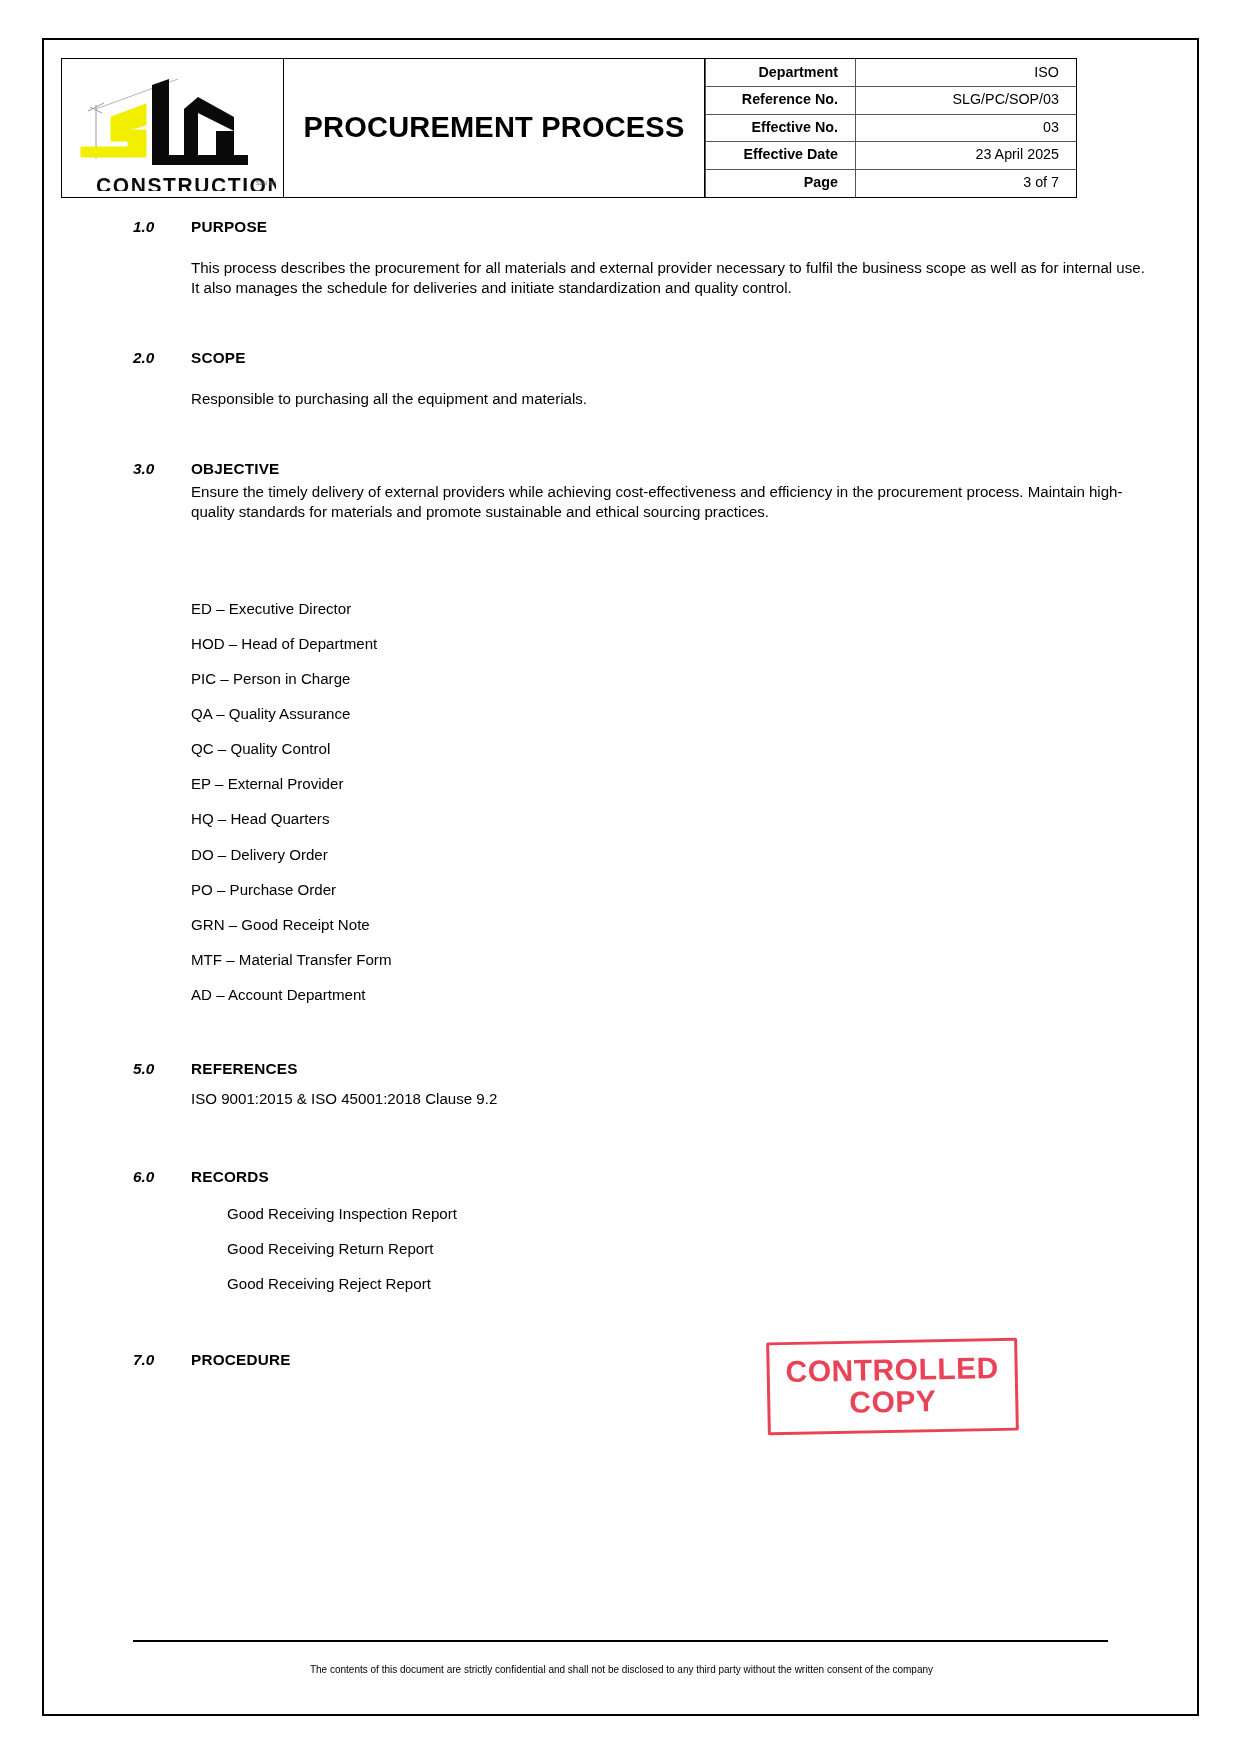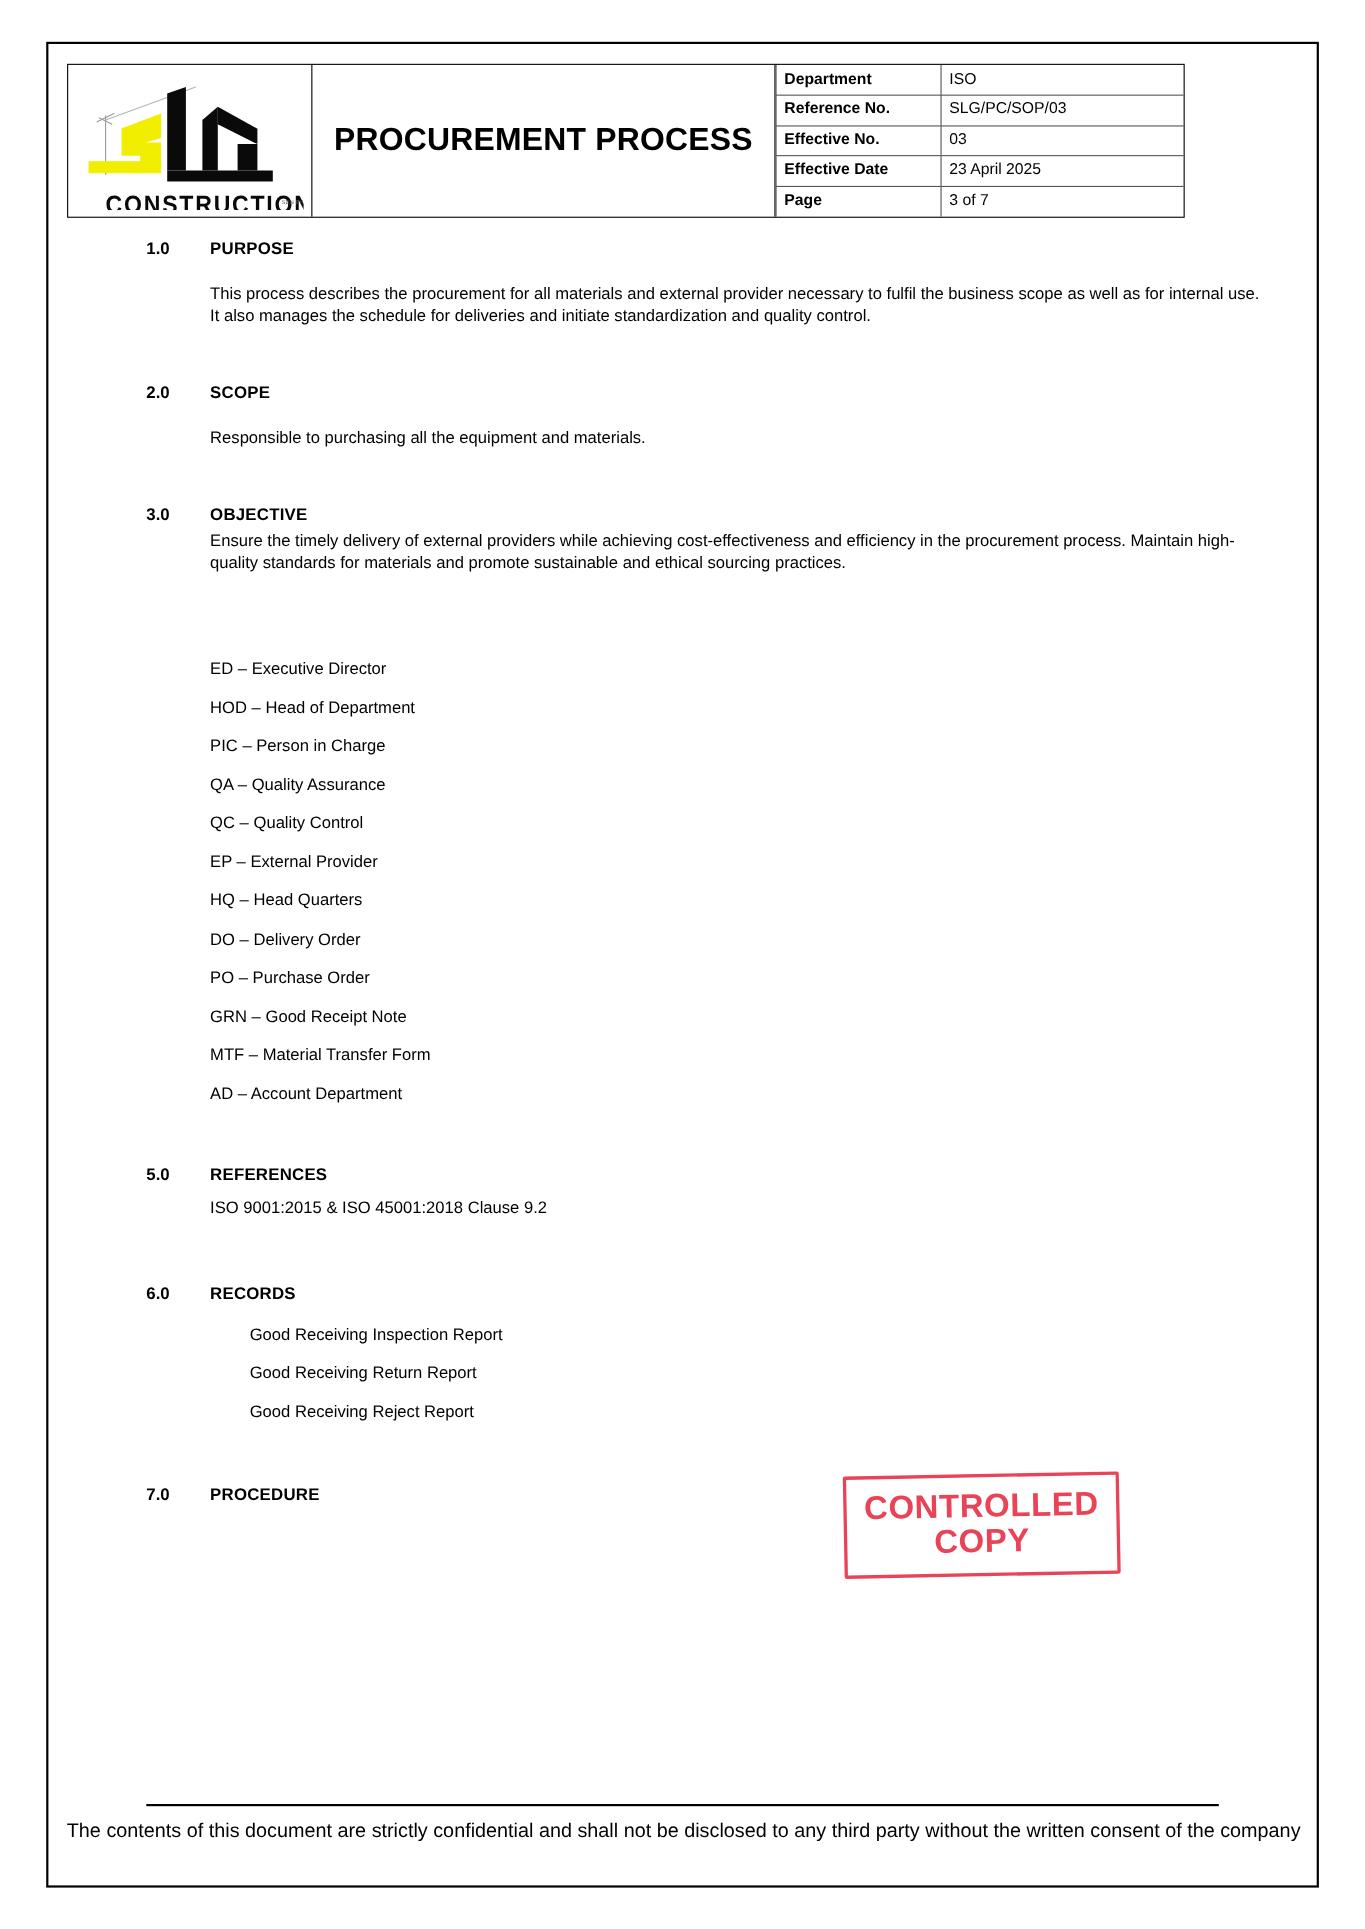--- a/index.html
+++ b/index.html
@@ -61,44 +61,45 @@
     white-space: nowrap;
   }
   .meta-table {
     width: 371px;
     border-collapse: collapse;
     table-layout: fixed;
   }
   .meta-table td {
     border: 1px solid #555;
     height: 27.5px;
-    padding: 0 7px;
+    padding: 0 17px;
     font-size: 14.3px;
     vertical-align: middle;
     line-height: 1.1;
+    text-align: right;
   }
   .meta-table td.k { width: 150px; font-weight: bold; }
   .meta-table td.v { font-weight: normal; }
   .meta-table tr:first-child td { border-top: none; }
   .meta-table tr:last-child td { border-bottom: none; }
   .meta-table td:last-child { border-right: none; }
 
   
   .doc-body {
     margin-top: 20px;
     padding-left: 75px;
     padding-right: 30px;
   }
   .section { position: relative; }
   .sec-head {
     display: flex;
     font-weight: bold;
     font-size: 15.3px;
   }
-  .sec-num { width: 58px; flex: none; }
+  .sec-num { width: 58px; flex: none; font-style: italic; }
   .sec-title { letter-spacing: 0.2px; }
   .sec-body {
     margin-left: 58px;
     font-size: 15.1px;
     line-height: 1.37;
   }
   .para { margin: 0; }
 
   .def-list { margin-left: 58px; }
   .def-item {
@@ -140,21 +141,21 @@
   
   .footer-rule {
     position: absolute;
     left: 75px; right: 75px; bottom: 62px;
     border-top: 2px solid #000;
   }
   .footer-text {
     position: absolute;
     left: 2px; right: 0; bottom: 28px;
     text-align: center;
-    font-size: 18px;
+    font-size: 10px;
     line-height: 1.2;
   }
 </style>
 </head>
 <body>
 
 <div class="page-frame">
   <div class="page-inner">
 
     <div class="doc-header">

